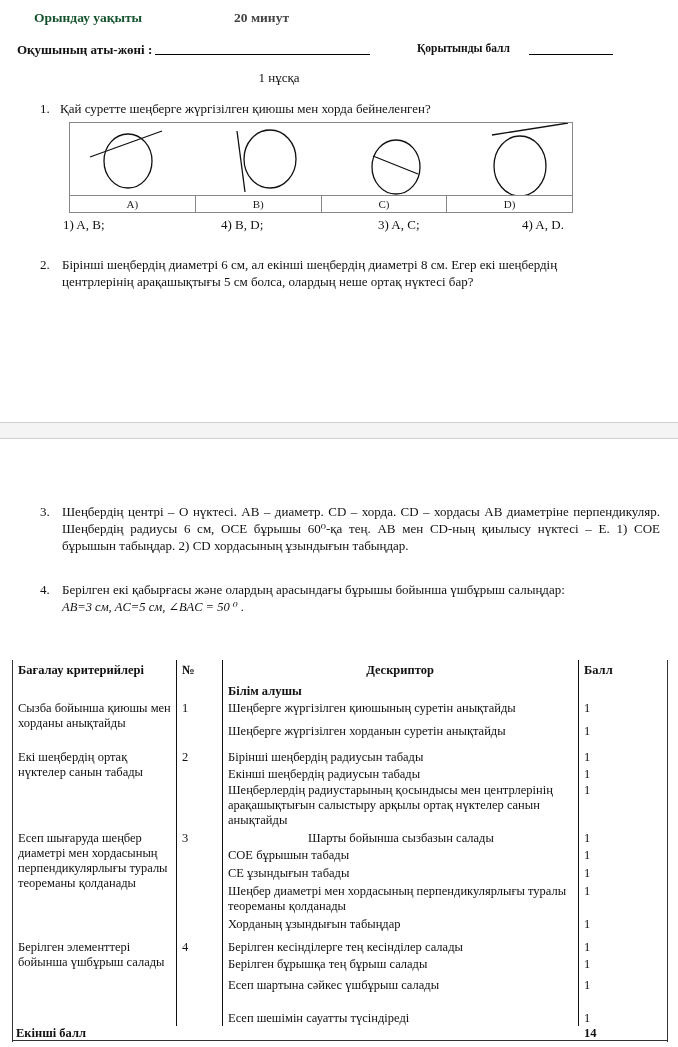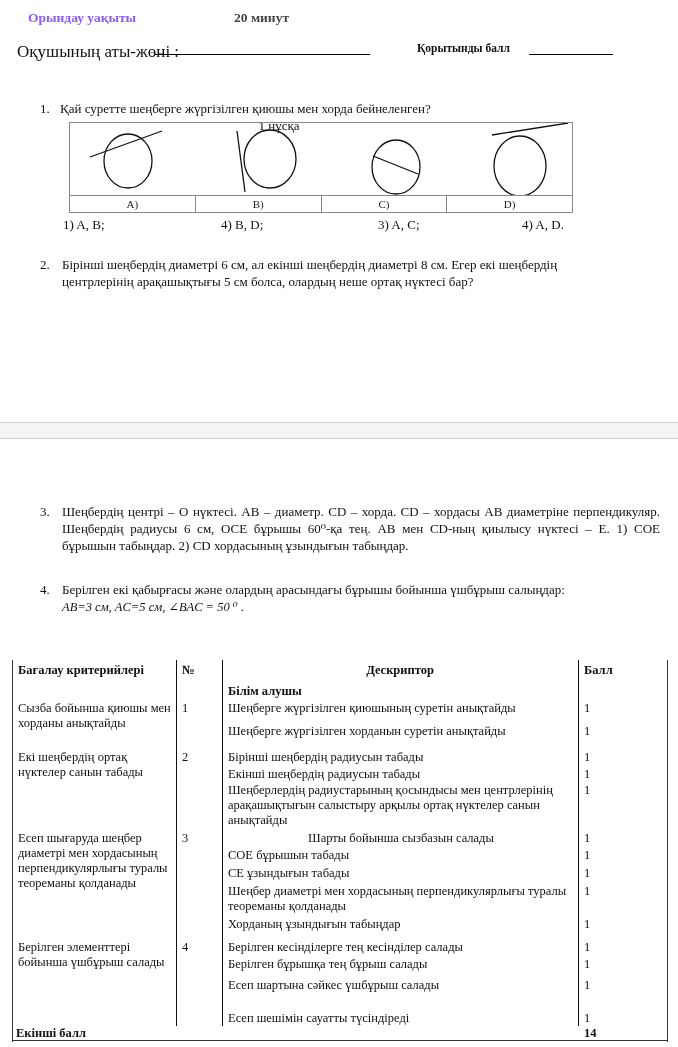--- a/index.html
+++ b/index.html
@@ -1,26 +1,26 @@
 <!DOCTYPE html>
 <html><head>
 <meta charset="utf-8">
 <style>
   html, body { margin:0; padding:0; background:#fff; }
   body { width:678px; height:1047px; position:relative; overflow:hidden;
          font-family:"Liberation Serif", "DejaVu Serif", serif; color:#111; font-size:13px; }
   .abs { position:absolute; white-space:nowrap; }
   .b { font-weight:bold; }
-  .hdr-time-label { left:28px; top:10px; font-size:13.5px; font-weight:bold; color:#8b5cf6; }
+  .hdr-time-label { left:34px; top:10px; font-size:13.5px; font-weight:bold; color:#14532d; }
   .hdr-time-val { left:234px; top:10px; font-size:13.5px; font-weight:bold; color:#444; }
-  .name-label { left:17px; top:42px; font-size:17px; font-weight:normal; }
+  .name-label { left:17px; top:42px; font-size:13px; font-weight:bold; }
   .name-line { left:155px; top:54px; width:215px; border-bottom:1px solid #000; height:0; }
   .score-label { left:417px; top:42px; font-size:11.5px; font-weight:bold; }
   .score-line { left:529px; top:54px; width:84px; border-bottom:1px solid #000; height:0; }
-  .variant { left:0; width:558px; text-align:center; top:70px; font-size:13px;margin-top:48px; }
+  .variant { left:0; width:558px; text-align:center; top:70px; font-size:13px; }
   .q { font-size:13px; line-height:17px; }
   .q-num { position:absolute; }
   .q-text { position:absolute; white-space:normal; }
   .figbox { position:absolute; left:69px; top:122px; width:502px; height:89px; border:1px solid #888; }
   .figbox svg { position:absolute; left:0; top:0; }
   .figlabels { position:absolute; left:0; top:72px; width:502px; height:17px; border-top:1px solid #888; display:flex; }
   .figlabels div { flex:1; text-align:center; font-size:11px; line-height:16px; border-right:1px solid #888; color:#222; }
   .figlabels div:last-child { border-right:none; }
   .ans { top:217px; font-size:13px; }
   .divider { position:absolute; left:0; top:422px; width:678px; height:15px; background:#f4f4f4;

